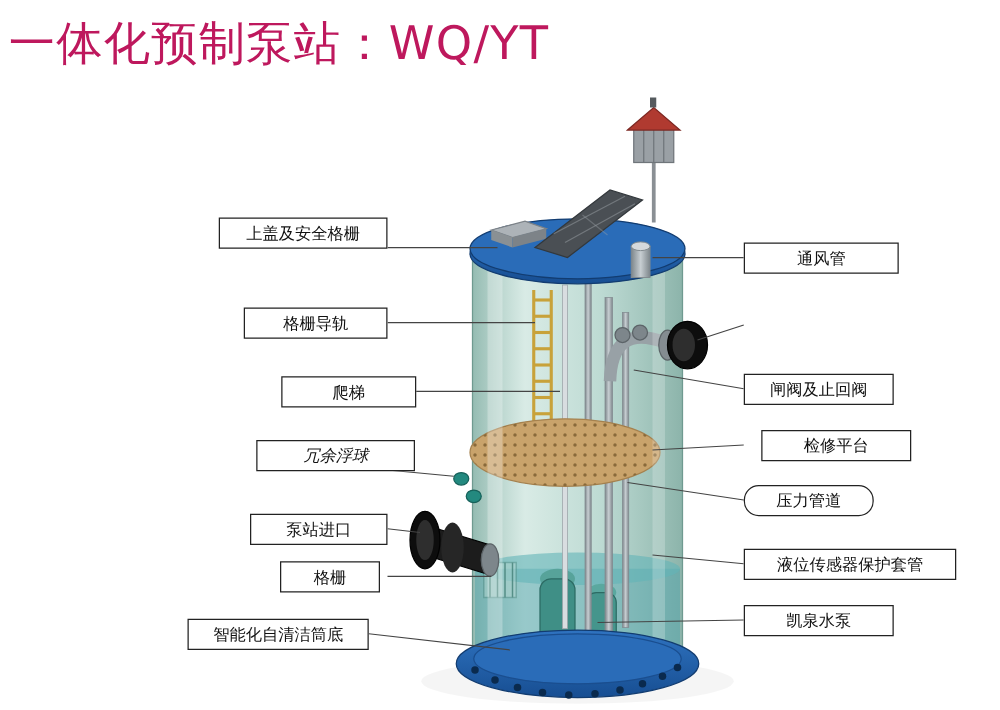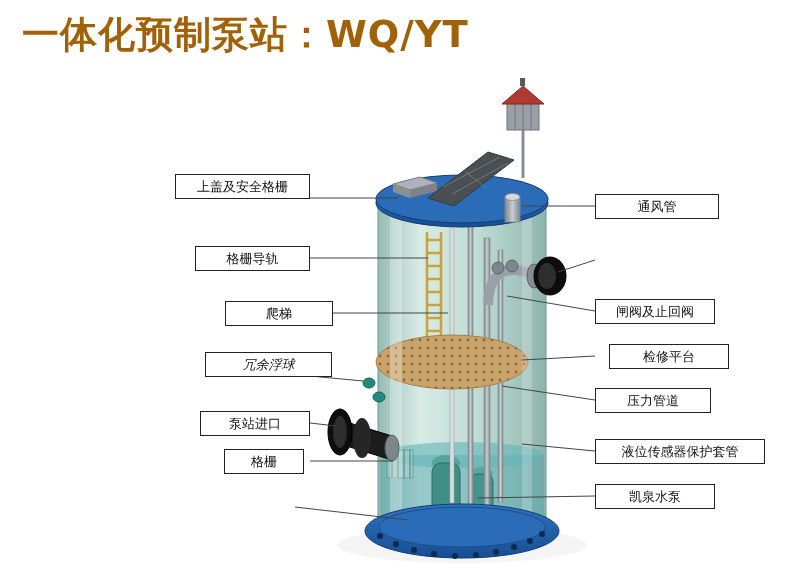--- a/index.html
+++ b/index.html
@@ -1,19 +1,19 @@
 <!DOCTYPE html>
 <html><head>
 <meta charset="utf-8">
 <style>
   html,body{margin:0;padding:0;background:#fff;}
   .stage{position:relative;width:800px;height:568px;background:#fff;overflow:hidden;
          font-family:"DejaVu Sans","Liberation Sans",sans-serif;}
-  .page-title{position:absolute;left:22px;top:10px;font-size:37px;font-weight:700;
-              color:#a16207;letter-spacing:1px;white-space:nowrap;}
+  .page-title{position:absolute;left:7px;top:10px;font-size:37px;font-weight:400;
+              color:#be185d;letter-spacing:1px;white-space:nowrap;}
   .diagram-svg{position:absolute;left:0;top:0;z-index:1;}
   .label-box{position:absolute;z-index:2;box-sizing:border-box;height:25px;
              border:1px solid #222;background:#fff;color:#111;font-size:13px;
              display:flex;align-items:center;justify-content:center;
              white-space:nowrap;padding:0 4px;}
 </style>
 </head>
 <body>
 
 <div class="stage">
@@ -191,21 +191,22 @@
       <line x1="595" y1="496" x2="478" y2="498"></line>
     </g>
   </svg>
 
   <div class="label-box" style="left:175px;top:174px;width:135px;">上盖及安全格栅</div>
   <div class="label-box" style="left:195px;top:246px;width:115px;">格栅导轨</div>
   <div class="label-box" style="left:225px;top:301px;width:108px;">爬梯</div>
   <div class="label-box" style="left:205px;top:352px;width:127px;font-style:italic;">冗余浮球</div>
   <div class="label-box" style="left:200px;top:411px;width:110px;">泵站进口</div>
   <div class="label-box" style="left:224px;top:449px;width:80px;">格栅</div>
+  <div class="label-box" style="left:150px;top:495px;width:145px;">智能化自清洁筒底</div>
 
   <div class="label-box" style="left:595px;top:194px;width:124px;text-align:center;">通风管</div>
   <div class="label-box" style="left:595px;top:299px;width:120px;">闸阀及止回阀</div>
   <div class="label-box" style="left:595px;top:344px;width:120px;margin-left:14px;">检修平台</div>
-  <div class="label-box" style="left:595px;top:388px;width:116px;">压力管道</div>
+  <div class="label-box" style="left:595px;top:388px;width:104px;border-radius:12px;">压力管道</div>
   <div class="label-box" style="left:595px;top:439px;width:170px;">液位传感器保护套管</div>
   <div class="label-box" style="left:595px;top:484px;width:120px;">凯泉水泵</div>
 
 </div>
 
 </body></html>

